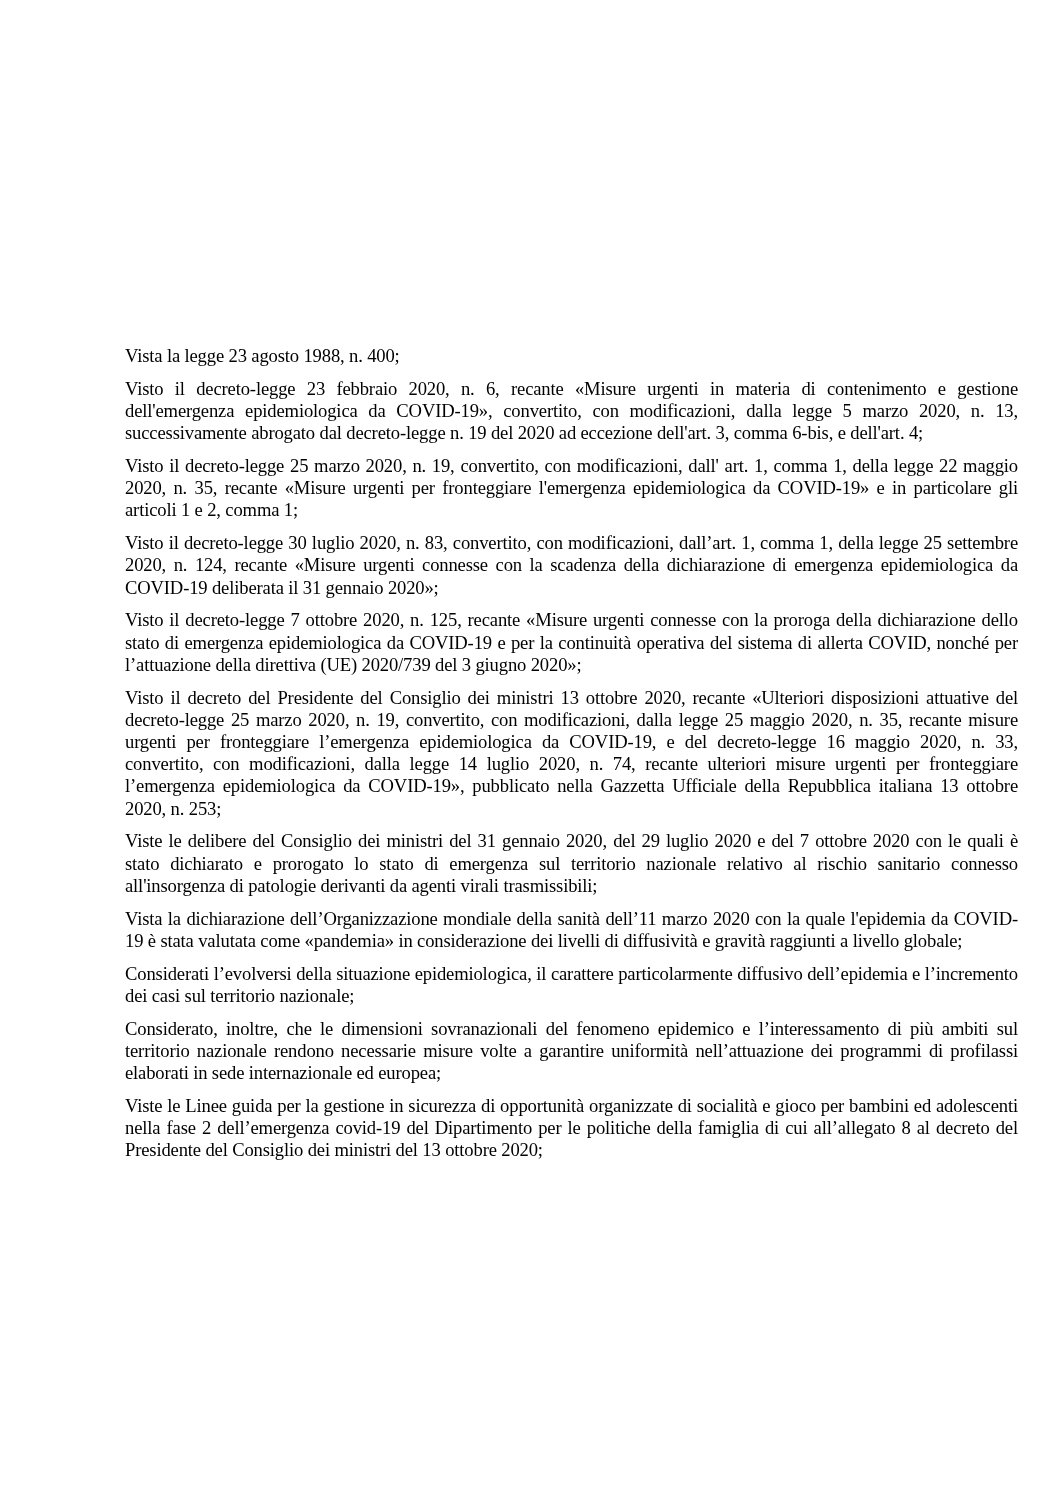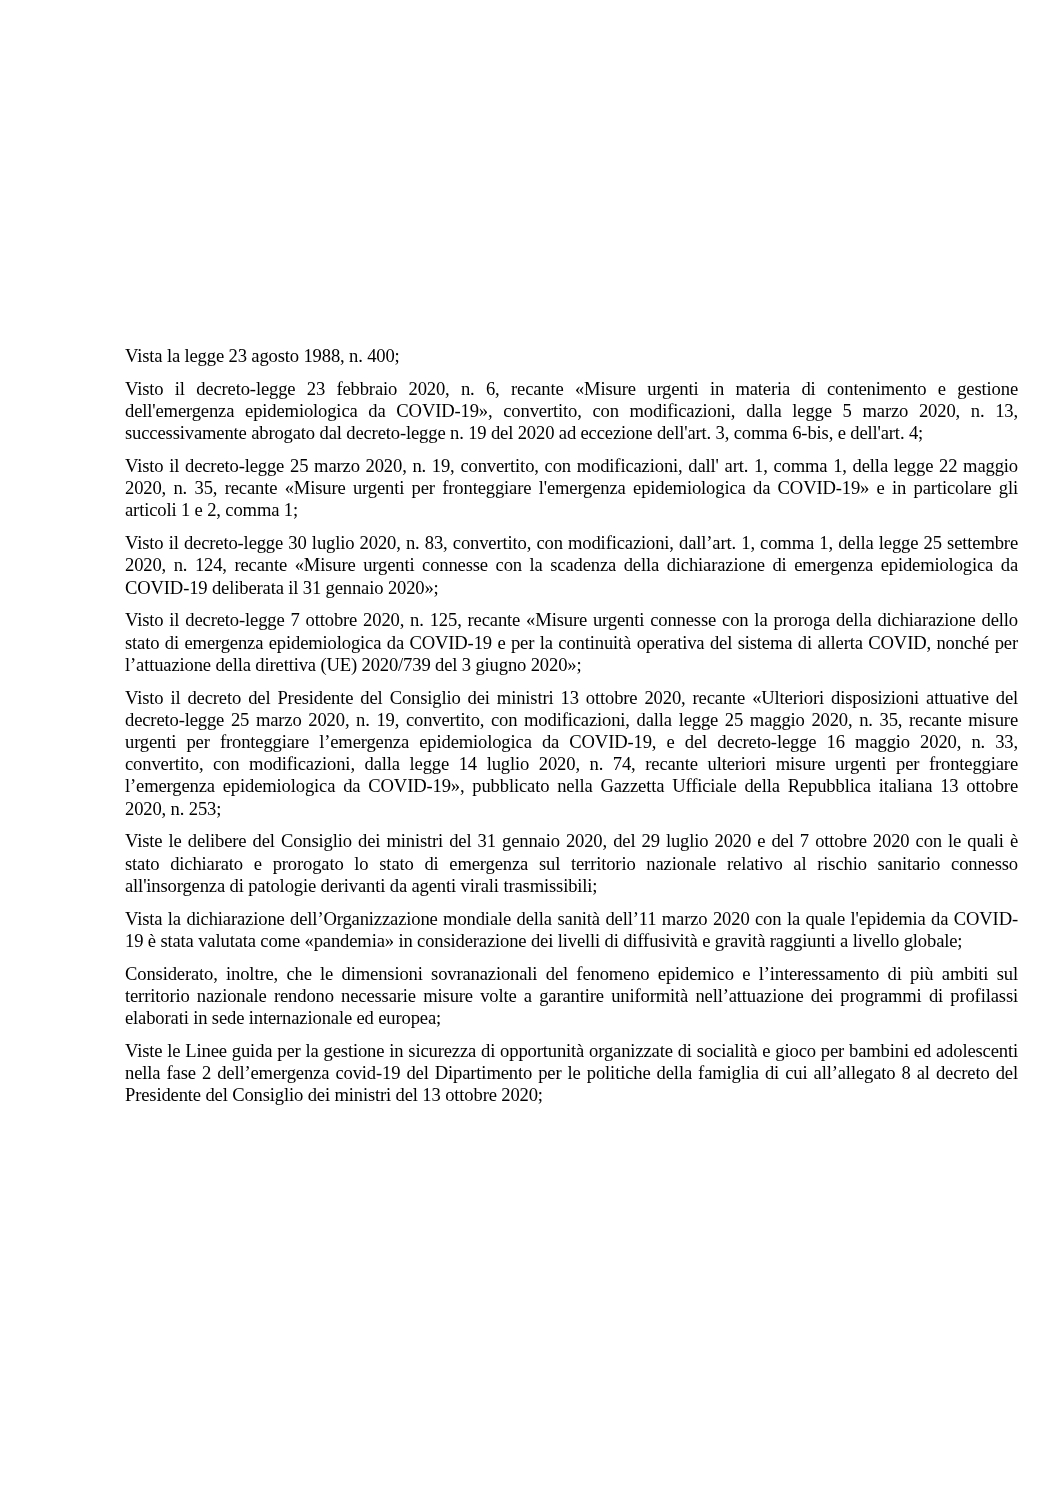--- a/index.html
+++ b/index.html
@@ -36,15 +36,16 @@
 
 <div class="page">
   <p class="para">Vista la legge 23 agosto 1988, n. 400;</p>
   <p class="para">Visto il decreto-legge 23 febbraio 2020, n. 6, recante «Misure urgenti in materia di contenimento e gestione dell'emergenza epidemiologica da COVID-19», convertito, con modificazioni, dalla legge 5 marzo 2020, n. 13, successivamente abrogato dal decreto-legge n. 19 del 2020 ad eccezione dell'art. 3, comma 6-bis, e dell'art. 4;</p>
   <p class="para">Visto il decreto-legge 25 marzo 2020, n. 19, convertito, con modificazioni, dall' art. 1, comma 1, della legge 22 maggio 2020, n. 35, recante «Misure urgenti per fronteggiare l'emergenza epidemiologica da COVID-19» e in particolare gli articoli 1 e 2, comma 1;</p>
   <p class="para">Visto il decreto-legge 30 luglio 2020, n. 83, convertito, con modificazioni, dall’art. 1, comma 1, della legge 25 settembre 2020, n. 124, recante «Misure urgenti connesse con la scadenza della dichiarazione di emergenza epidemiologica da COVID-19 deliberata il 31 gennaio 2020»;</p>
   <p class="para">Visto il decreto-legge 7 ottobre 2020, n. 125, recante «Misure urgenti connesse con la proroga della dichiarazione dello stato di emergenza epidemiologica da COVID-19 e per la continuità operativa del sistema di allerta COVID, nonché per l’attuazione della direttiva (UE) 2020/739 del 3 giugno 2020»;</p>
   <p class="para">Visto il decreto del Presidente del Consiglio dei ministri 13 ottobre 2020, recante «Ulteriori disposizioni attuative del decreto-legge 25 marzo 2020, n. 19, convertito, con modificazioni, dalla legge 25 maggio 2020, n. 35, recante misure urgenti per fronteggiare l’emergenza epidemiologica da COVID-19, e del decreto-legge 16 maggio 2020, n. 33, convertito, con modificazioni, dalla legge 14 luglio 2020, n. 74, recante ulteriori misure urgenti per fronteggiare l’emergenza epidemiologica da COVID-19», pubblicato nella Gazzetta Ufficiale della Repubblica italiana 13 ottobre 2020, n. 253;</p>
   <p class="para">Viste le delibere del Consiglio dei ministri del 31 gennaio 2020, del 29 luglio 2020 e del 7 ottobre 2020 con le quali è stato dichiarato e prorogato lo stato di emergenza sul territorio nazionale relativo al rischio sanitario connesso all'insorgenza di patologie derivanti da agenti virali trasmissibili;</p>
   <p class="para">Vista la dichiarazione dell’Organizzazione mondiale della sanità dell’11 marzo 2020 con la quale l'epidemia da COVID-19 è stata valutata come «pandemia» in considerazione dei livelli di diffusività e gravità raggiunti a livello globale;</p>
+  <p class="para">Considerati l’evolversi della situazione epidemiologica, il carattere particolarmente diffusivo dell’epidemia e l’incremento dei casi sul territorio nazionale;</p>
   <p class="para">Considerato, inoltre, che le dimensioni sovranazionali del fenomeno epidemico e l’interessamento di più ambiti sul territorio nazionale rendono necessarie misure volte a garantire uniformità nell’attuazione dei programmi di profilassi elaborati in sede internazionale ed europea;</p>
   <p class="para">Viste le Linee guida per la gestione in sicurezza di opportunità organizzate di socialità e gioco per bambini ed adolescenti nella fase 2 dell’emergenza covid-19 del Dipartimento per le politiche della famiglia di cui all’allegato 8 al decreto del Presidente del Consiglio dei ministri del 13 ottobre 2020;</p>
 </div>
 
 </body></html>

